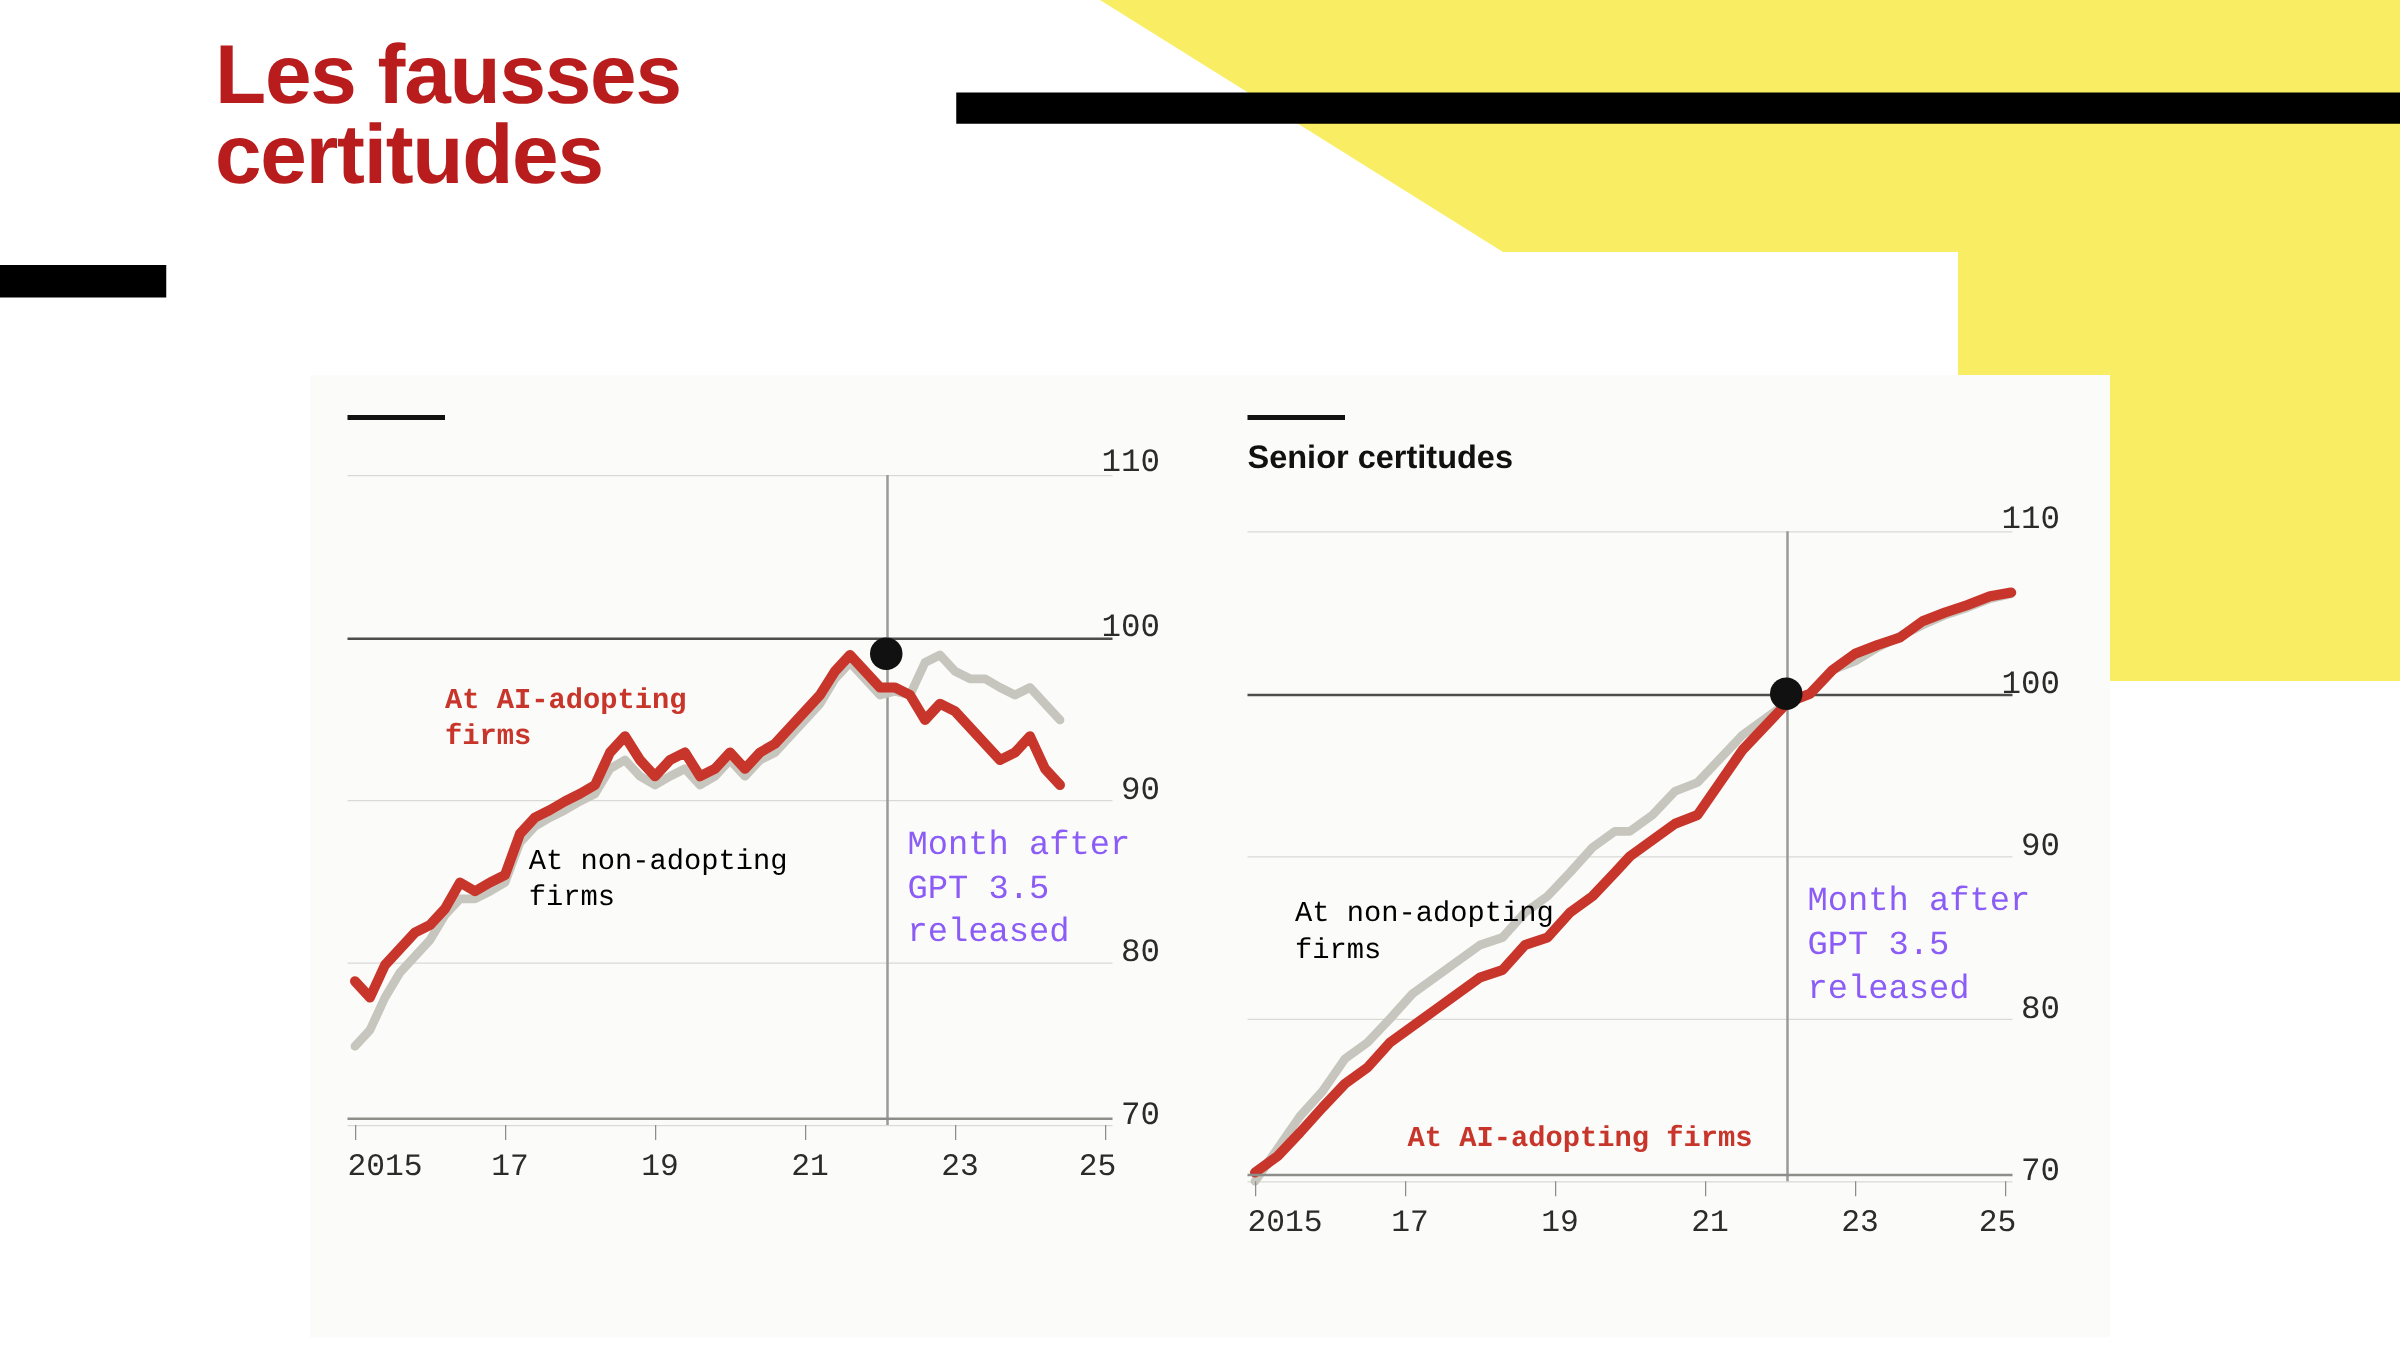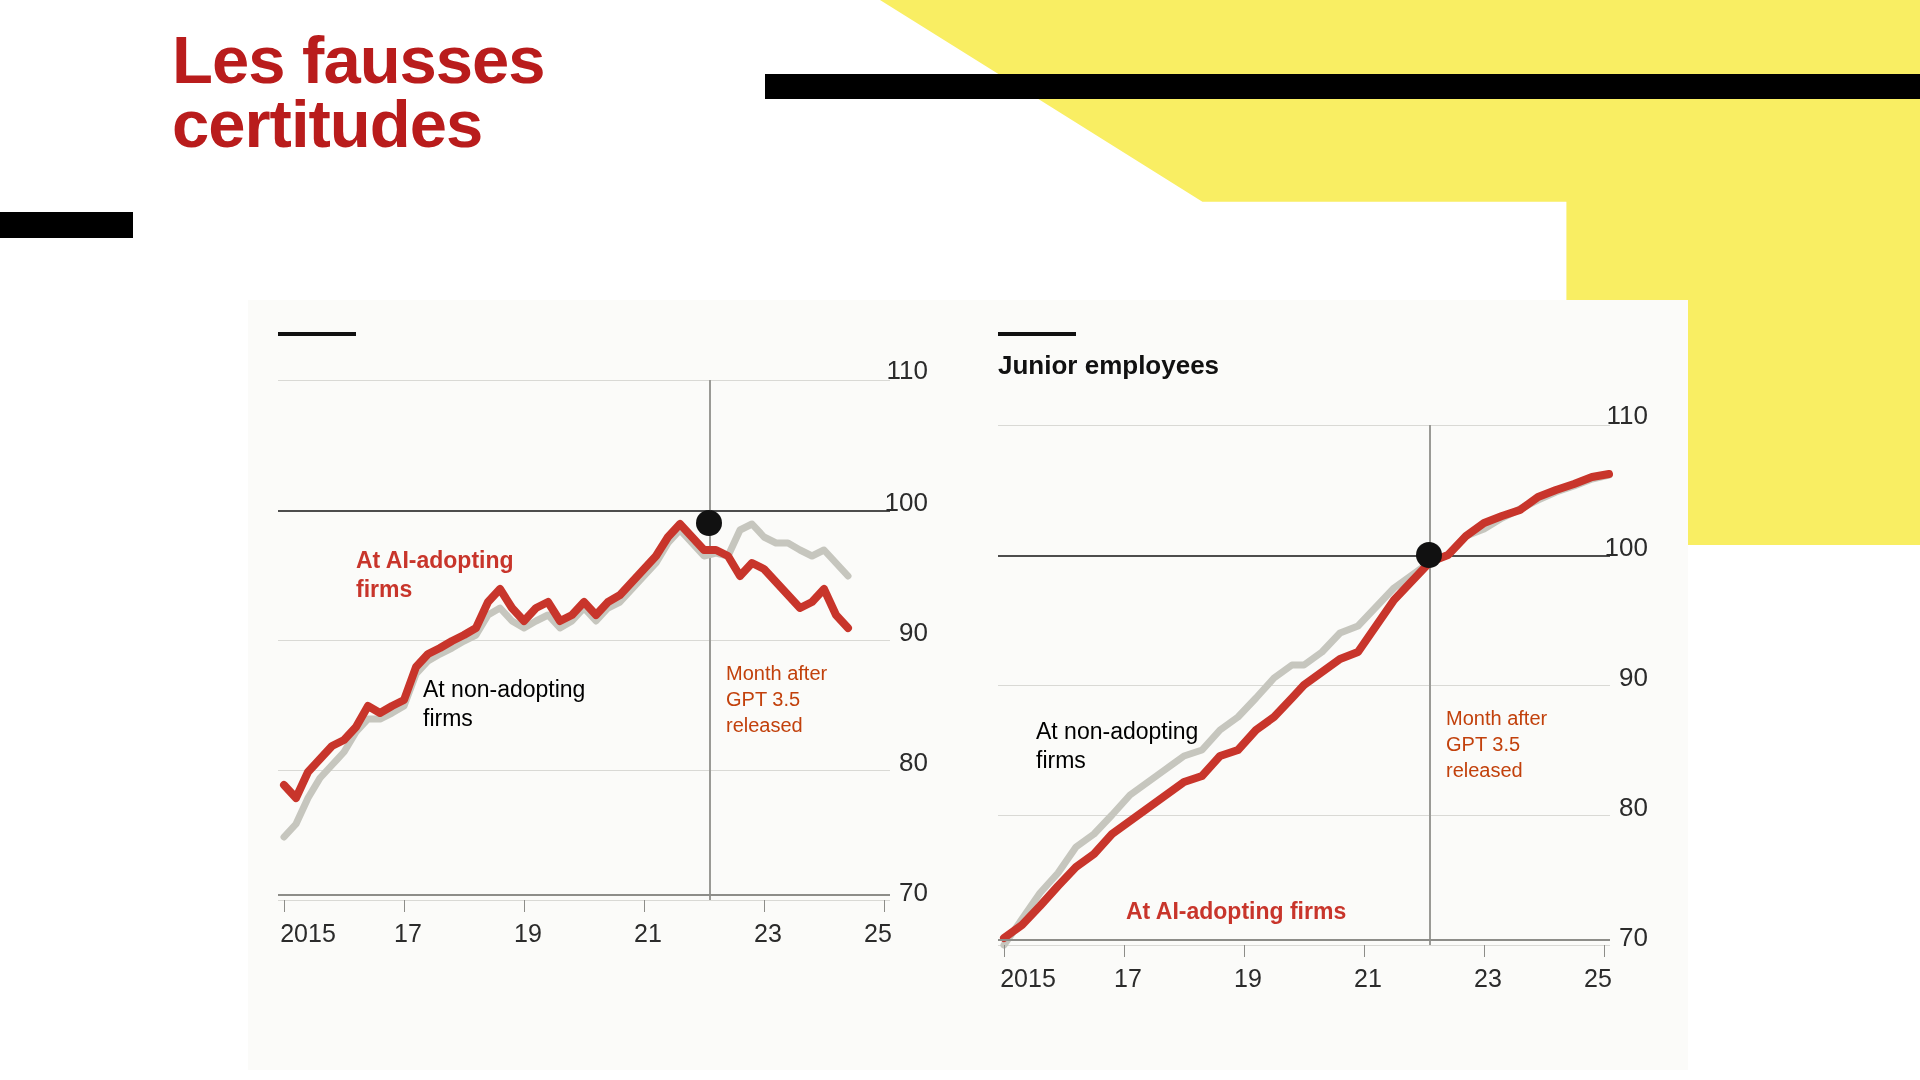--- a/index.html
+++ b/index.html
@@ -88,20 +88,21 @@
     font-size: 26px;
     font-weight: bold;
     color: #111;
     margin: 0 0 14px 0;
   }
 
   .plot {
     position: relative;
     width: 650px;
     height: 600px;
+    font-family: Liberation Mono, monospace;
   }
   .grid-line {
     position: absolute;
     left: 0;
     width: 612px;
     height: 1px;
     background: #d9d9d5;
   }
   .grid-line.zero {
     background: #4d4d4d;
@@ -158,23 +159,23 @@
   }
   .series-label.red {
     color: #C8352B;
     font-weight: bold;
   }
   .series-label.grey {
     color: #000000;
   }
   .note-label {
     position: absolute;
-    font-size: 20px;
+    font-size: 27px;
     line-height: 1.3;
-    color: #c2410c;
+    color: #8b5cf6;
     white-space: pre-line;
   }
   svg.lines {
     position: absolute;
     top: 0;
     left: 0;
     overflow: visible;
   }
 </style>
 </head>
@@ -238,21 +239,21 @@
       <div class="xlabel" style="left:130px">17</div>
       <div class="xlabel" style="left:250px">19</div>
       <div class="xlabel" style="left:370px">21</div>
       <div class="xlabel" style="left:490px">23</div>
       <div class="xlabel" style="left:600px">25</div>
     </div>
   </div>
 
   <div class="panel">
     <div class="panel-rule"></div>
-    <div class="panel-title">Junior employees</div>
+    <div class="panel-title">Senior certitudes</div>
 
     <div class="plot">
       <div class="grid-line" style="top:30px"></div>
       <div class="grid-line zero" style="top:160px"></div>
       <div class="grid-line" style="top:290px"></div>
       <div class="grid-line" style="top:420px"></div>
       <div class="grid-line" style="top:550px"></div>
 
       <div class="axis-label" style="top:20px">110</div>
       <div class="axis-label" style="top:152px">100</div>

